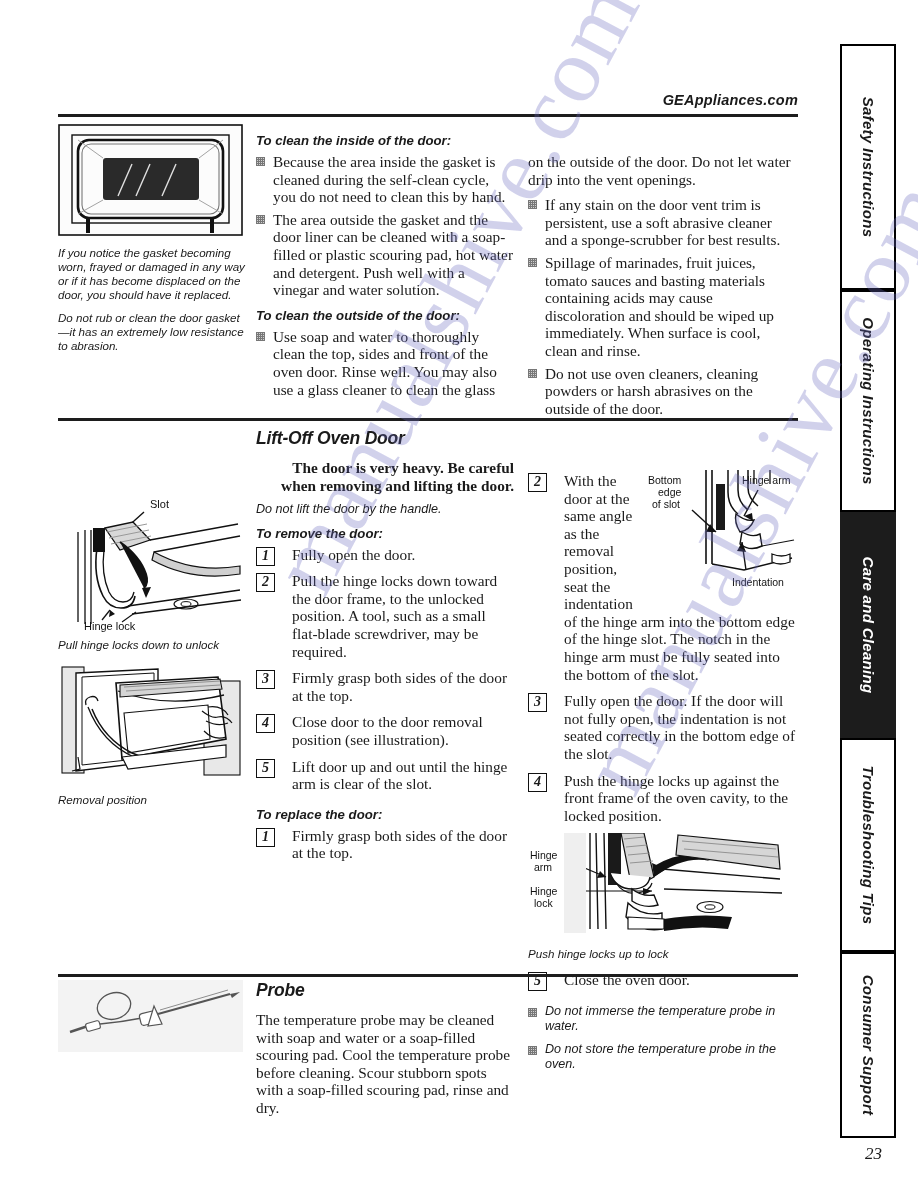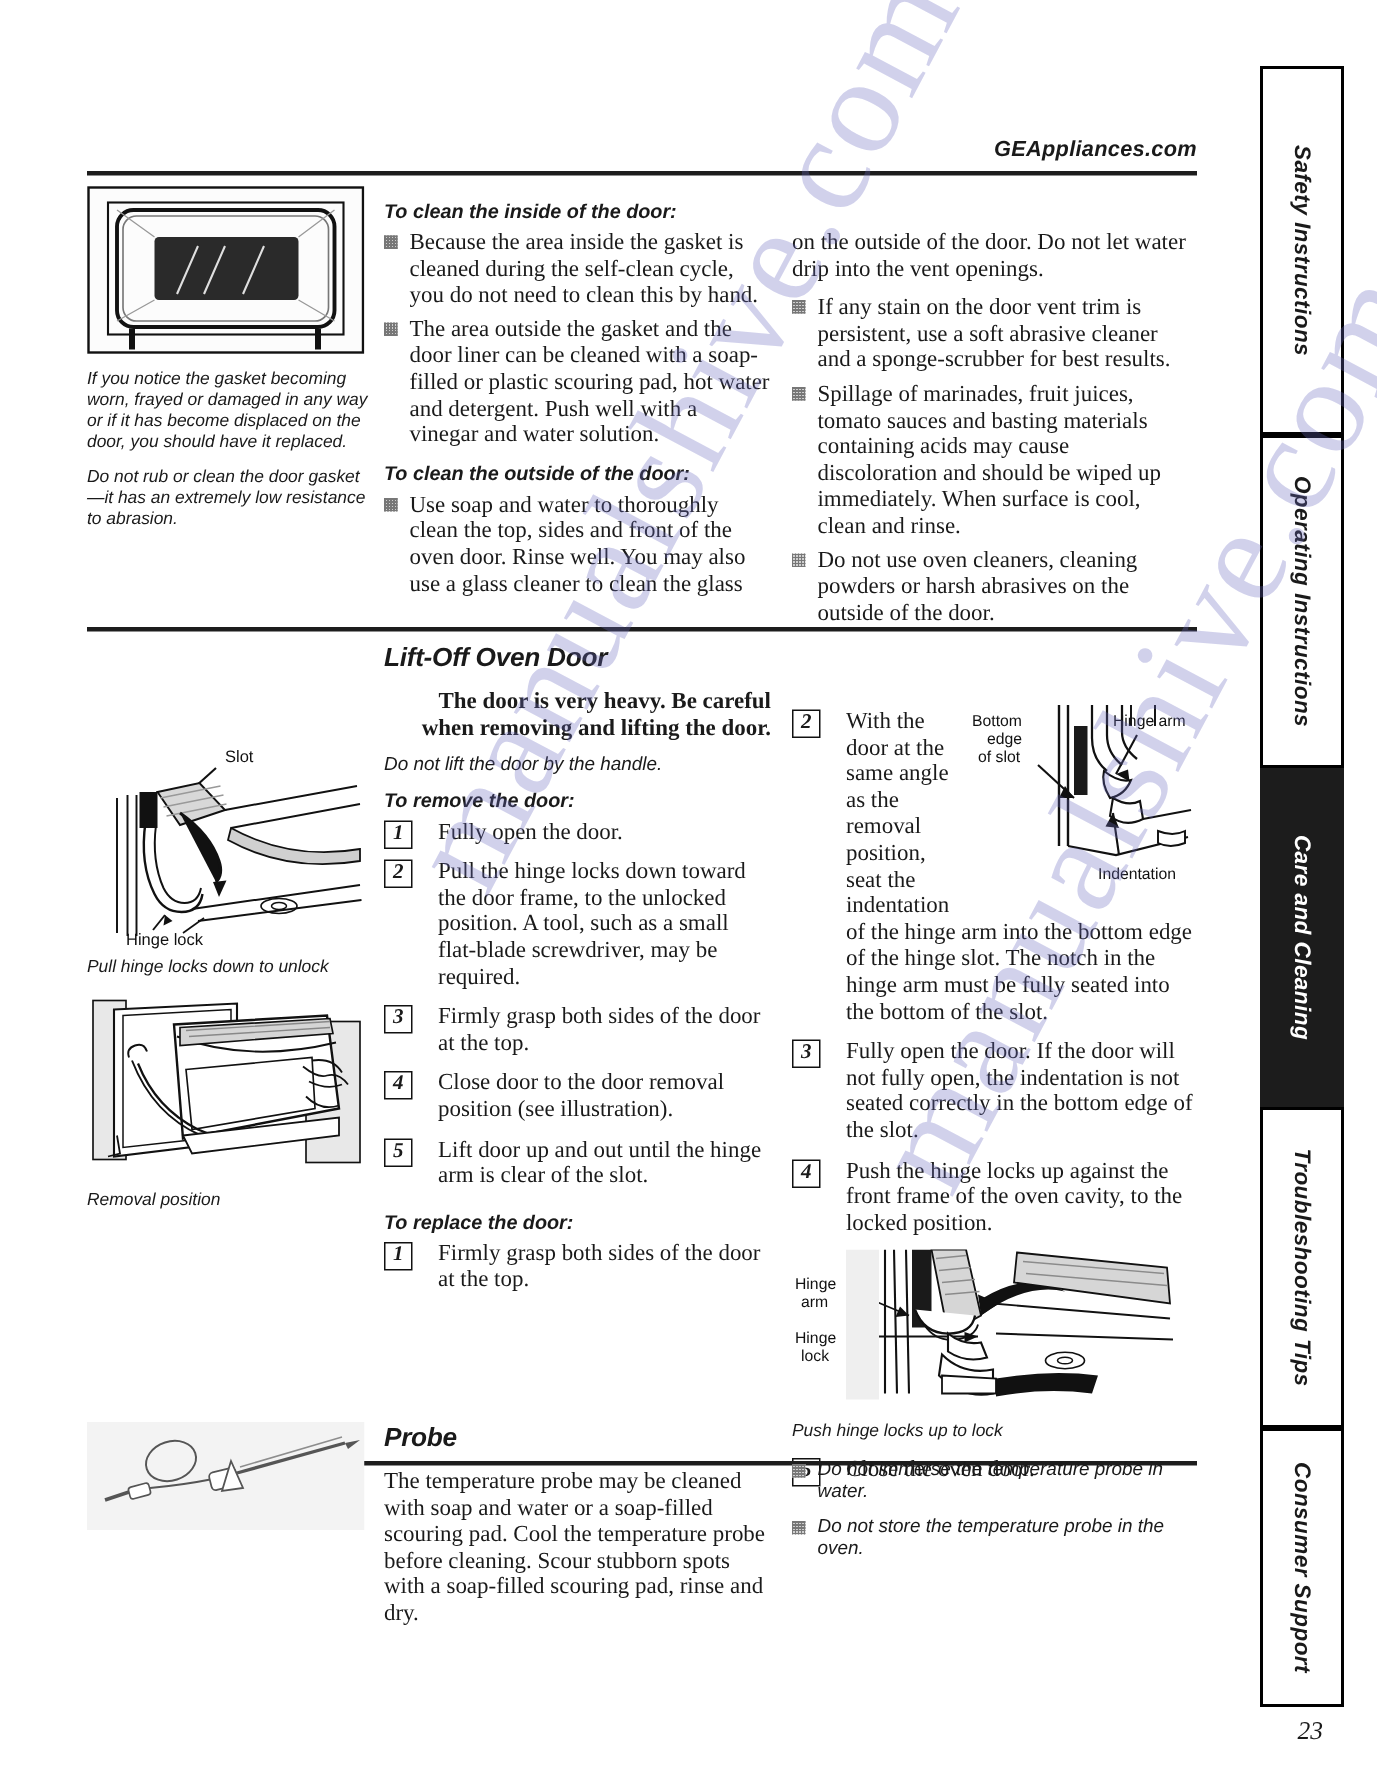--- a/index.html
+++ b/index.html
@@ -307,21 +307,21 @@
           <ol class="steps" style="margin-top:10px;">
             <li><span class="num">5</span><span>Close the oven door.</span></li>
           </ol>
         </div>
 
       </div>
     </div>
 
     <div class="rule" style="position:absolute;top:930px;left:0;"></div>
 
-    <div class="section" style="top:904px;">
+    <div class="section" style="top:936px;">
       <div class="sec-inner">
 
         <div class="col-fig">
           <div>
             <svg width="185" height="72" viewBox="0 0 185 72">
               <rect x="0" y="0" width="185" height="72" fill="#f3f3f3"></rect>
               <ellipse cx="56" cy="26" rx="17" ry="13" fill="none" stroke="#555" stroke-width="1.3" transform="rotate(-18 56 26)"></ellipse>
               <path d="M12 52 L30 46" stroke="#555" stroke-width="2.4"></path>
               <rect x="28" y="42" width="14" height="8" rx="2" fill="#fff" stroke="#555" stroke-width="1.1" transform="rotate(-15 35 46)"></rect>
               <path d="M42 44 q22 -2 42 -6" fill="none" stroke="#555" stroke-width="1.3"></path>

